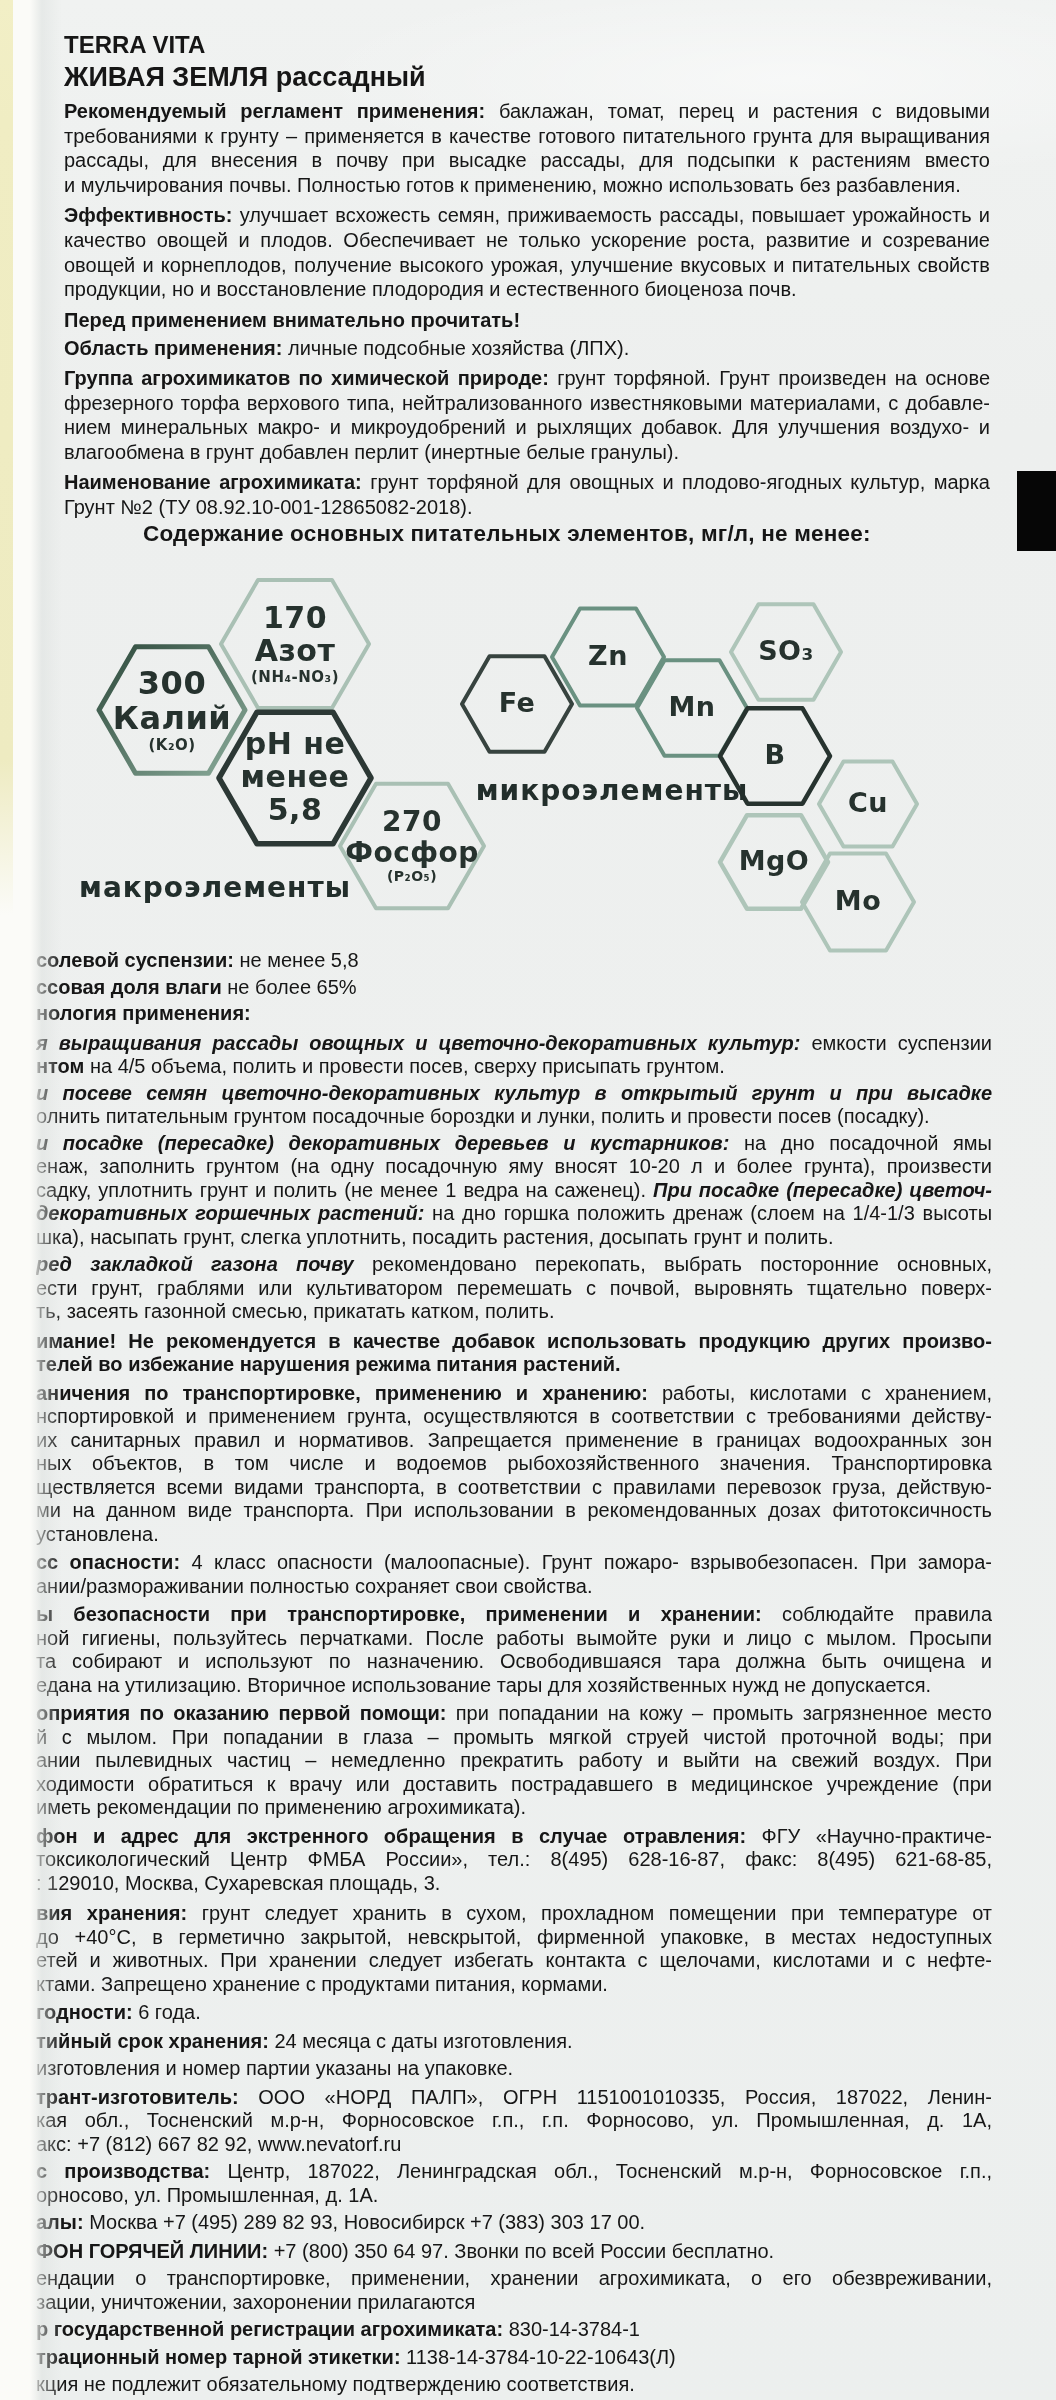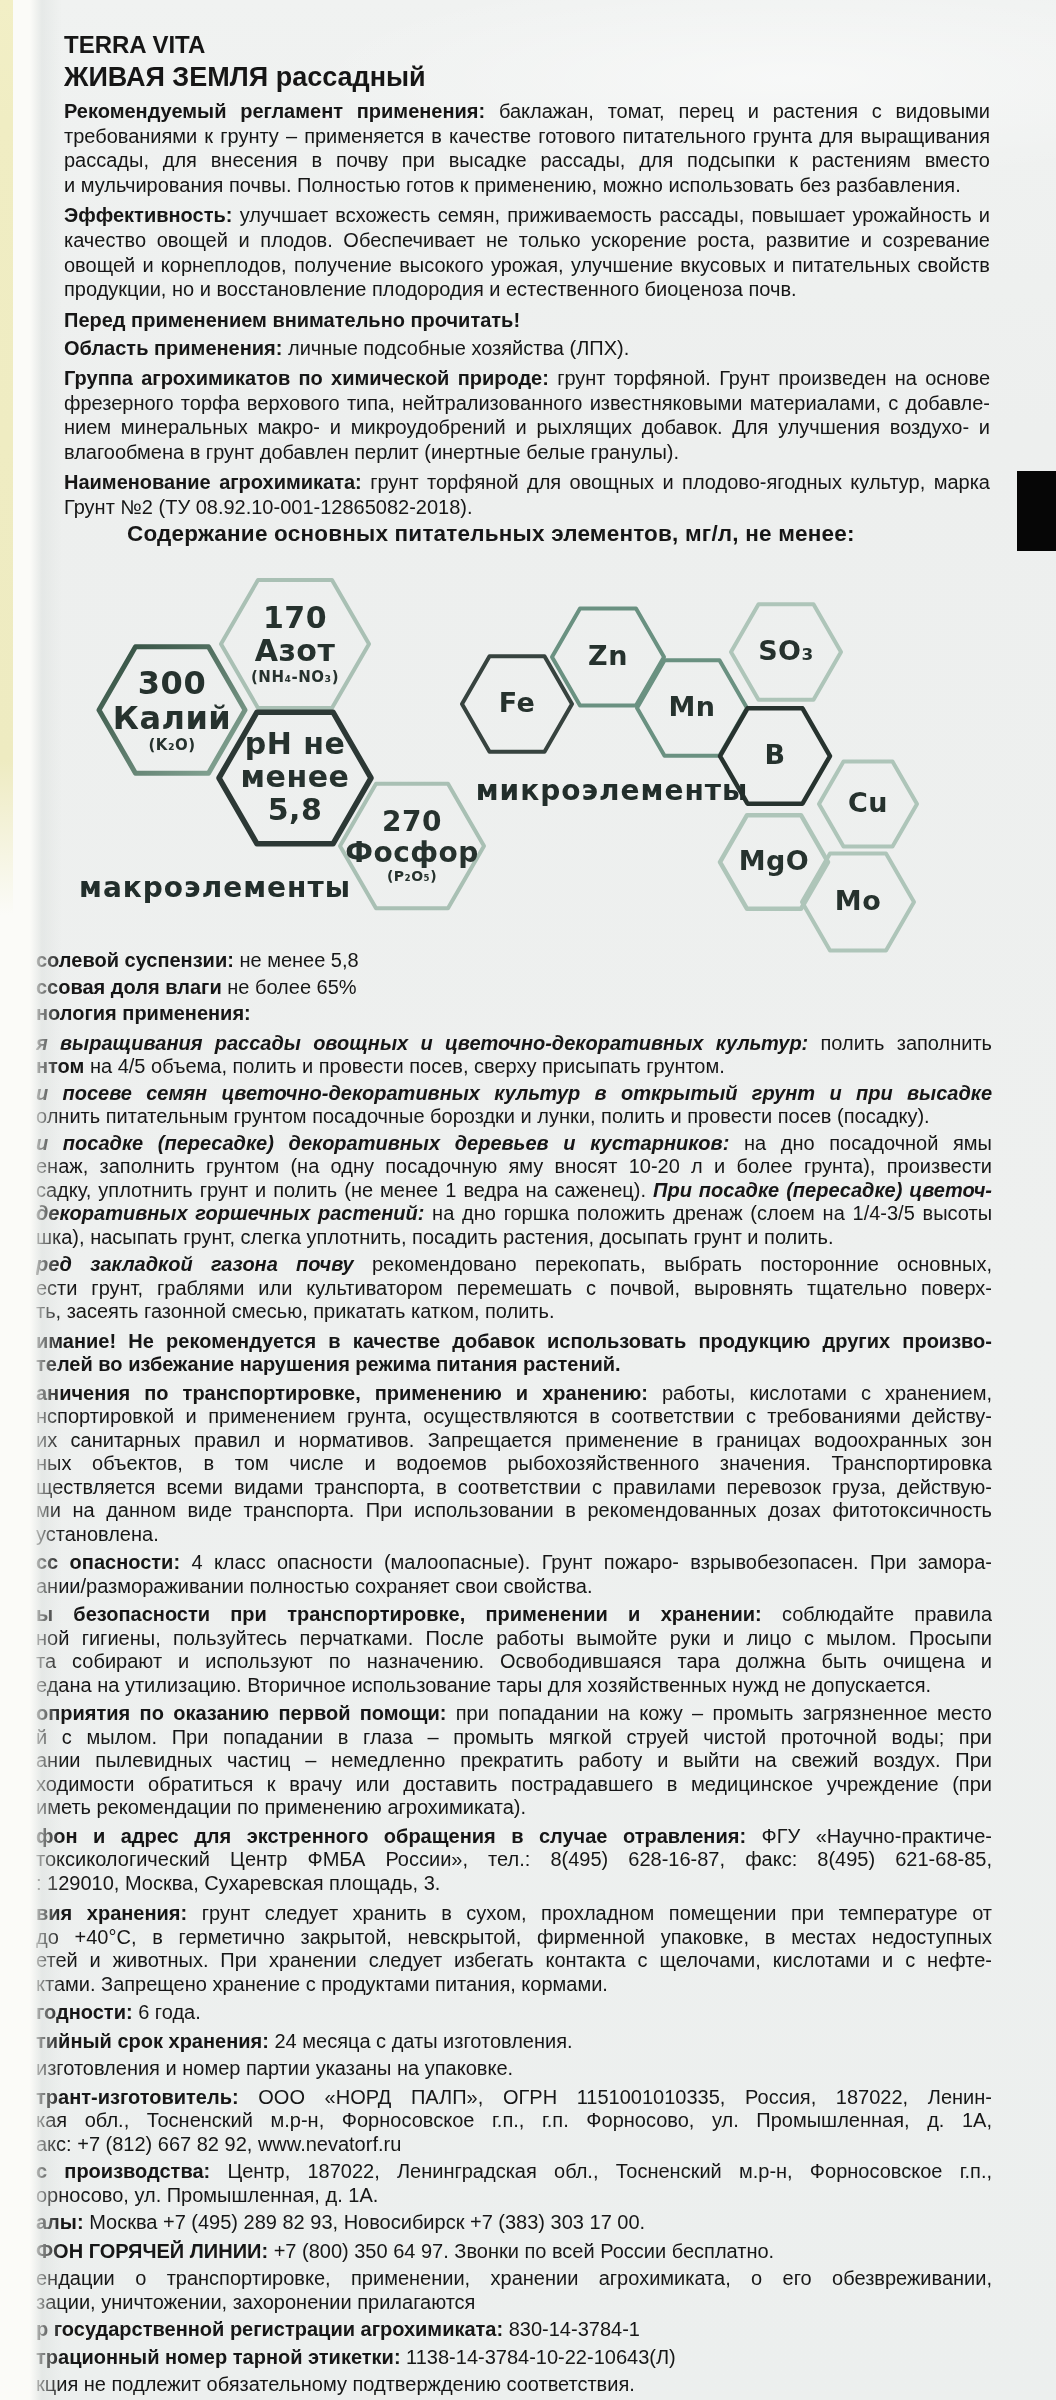--- a/index.html
+++ b/index.html
@@ -22,21 +22,21 @@
     background:radial-gradient(ellipse 700px 150px at 75% 30%, rgba(255,255,255,0.5), rgba(255,255,255,0) 70%);
   }
   #top-text{position:absolute; left:64px; top:31px; width:926px; z-index:2;}
   #bottom-text{position:absolute; left:36px; top:949px; width:956px; z-index:2;}
   .ln{overflow:hidden; white-space:nowrap;}
   .jl{text-align:justify; text-align-last:justify; white-space:normal;}
   .sb{font-weight:bold;}
   .sn{font-weight:normal;}
   .sbi{font-weight:bold; font-style:italic;}
   #nutrients-heading{
-    position:absolute; left:127px; top:521px; z-index:2;
+    position:absolute; left:143px; top:521px; z-index:2;
     font-size:22.5px; font-weight:bold; letter-spacing:0.2px; white-space:nowrap;
   }
   #hex-diagram{position:absolute; left:0; top:556px; z-index:2;}
   #hex-diagram text{font-family:"DejaVu Sans","Liberation Sans",sans-serif; font-weight:bold; fill:#26322e;}
   #hex-diagram .cluster-label{font-size:28px; letter-spacing:1px; fill:#222e2b;}
   #hex-diagram polygon{fill:none; stroke-linejoin:round;}
   #black-mark{position:absolute; left:1017px; top:471px; width:39px; height:80px; background:#060606; z-index:5;}
 </style>
 </head>
 <body>
@@ -135,28 +135,28 @@
     <text id="macro-label" class="cluster-label" x="215" y="897" text-anchor="middle">макроэлементы</text>
     <text id="micro-label" class="cluster-label" x="612" y="800" text-anchor="middle">микроэлементы</text>
   </svg>
 
   <div id="black-mark"></div>
 
   <div id="bottom-text">
       <div class="ln" style="font-size: 20px; line-height: 23.5px; height: 23.5px;"><span class="sb">солевой суспензии: </span><span class="sn">не менее 5,8</span></div>
       <div class="ln" style="font-size: 20px; line-height: 23.5px; height: 23.5px; margin-top: 3px;"><span class="sb">ссовая доля влаги </span><span class="sn">не более 65%</span></div>
       <div class="ln" style="font-size: 20px; line-height: 23.5px; height: 23.5px; margin-top: 3px;"><span class="sb">нология применения:</span></div>
-      <div class="ln jl" style="font-size: 20px; line-height: 23.5px; height: 23.5px; margin-top: 6px;"><span class="sbi">я выращивания рассады овощных и цветочно-декоративных культур: </span><span class="sn">полить заполнить</span></div>
+      <div class="ln jl" style="font-size: 20px; line-height: 23.5px; height: 23.5px; margin-top: 6px;"><span class="sbi">я выращивания рассады овощных и цветочно-декоративных культур: </span><span class="sn">емкости суспензии</span></div>
       <div class="ln" style="font-size: 20px; line-height: 23.5px; height: 23.5px;"><span class="sb">нтом </span><span class="sn">на 4/5 объема, полить и провести посев, сверху присыпать грунтом.</span></div>
       <div class="ln jl" style="font-size: 20px; line-height: 23.5px; height: 23.5px; margin-top: 3px;"><span class="sbi">и посеве семян цветочно-декоративных культур в открытый грунт и при высадке рассады:</span></div>
       <div class="ln" style="font-size: 20px; line-height: 23.5px; height: 23.5px;"><span class="sn">олнить питательным грунтом посадочные бороздки и лунки, полить и провести посев (посадку).</span></div>
       <div class="ln jl" style="font-size: 20px; line-height: 23.5px; height: 23.5px; margin-top: 3px;"><span class="sbi">и посадке (пересадке) декоративных деревьев и кустарников: </span><span class="sn">на дно посадочной ямы положить</span></div>
       <div class="ln jl" style="font-size: 20px; line-height: 23.5px; height: 23.5px;"><span class="sn">енаж, заполнить грунтом (на одну посадочную яму вносят 10-20 л и более грунта), произвести</span></div>
       <div class="ln jl" style="font-size: 20px; line-height: 23.5px; height: 23.5px;"><span class="sn">садку, уплотнить грунт и полить (не менее 1 ведра на саженец). </span><span class="sbi">При посадке (пересадке) цветоч-</span></div>
-      <div class="ln jl" style="font-size: 20px; line-height: 23.5px; height: 23.5px;"><span class="sbi">декоративных горшечных растений: </span><span class="sn">на дно горшка положить дренаж (слоем на 1/4-3/5 высоты</span></div>
+      <div class="ln jl" style="font-size: 20px; line-height: 23.5px; height: 23.5px;"><span class="sbi">декоративных горшечных растений: </span><span class="sn">на дно горшка положить дренаж (слоем на 1/4-1/3 высоты</span></div>
       <div class="ln" style="font-size: 20px; line-height: 23.5px; height: 23.5px;"><span class="sn">шка), насыпать грунт, слегка уплотнить, посадить растения, досыпать грунт и полить.</span></div>
       <div class="ln jl" style="font-size: 20px; line-height: 23.5px; height: 23.5px; margin-top: 4px;"><span class="sbi">ред закладкой газона почву </span><span class="sn">рекомендовано перекопать, выбрать посторонние основных,</span></div>
       <div class="ln jl" style="font-size: 20px; line-height: 23.5px; height: 23.5px;"><span class="sn">ести грунт, граблями или культиватором перемешать с почвой, выровнять тщательно поверх-</span></div>
       <div class="ln" style="font-size: 20px; line-height: 23.5px; height: 23.5px;"><span class="sn">ть, засеять газонной смесью, прикатать катком, полить.</span></div>
       <div class="ln jl" style="font-size: 20px; line-height: 23.5px; height: 23.5px; margin-top: 6px;"><span class="sb">имание! Не рекомендуется в качестве добавок использовать продукцию других произво-</span></div>
       <div class="ln" style="font-size: 20px; line-height: 23.5px; height: 23.5px;"><span class="sb">телей во избежание нарушения режима питания растений.</span></div>
       <div class="ln jl" style="font-size: 20px; line-height: 23.5px; height: 23.5px; margin-top: 5px;"><span class="sb">аничения по транспортировке, применению и хранению: </span><span class="sn">работы, кислотами с хранением,</span></div>
       <div class="ln jl" style="font-size: 20px; line-height: 23.5px; height: 23.5px;"><span class="sn">нспортировкой и применением грунта, осуществляются в соответствии с требованиями действу-</span></div>
       <div class="ln jl" style="font-size: 20px; line-height: 23.5px; height: 23.5px;"><span class="sn">их санитарных правил и нормативов. Запрещается применение в границах водоохранных зон</span></div>
       <div class="ln jl" style="font-size: 20px; line-height: 23.5px; height: 23.5px;"><span class="sn">ных объектов, в том числе и водоемов рыбохозяйственного значения. Транспортировка</span></div>

